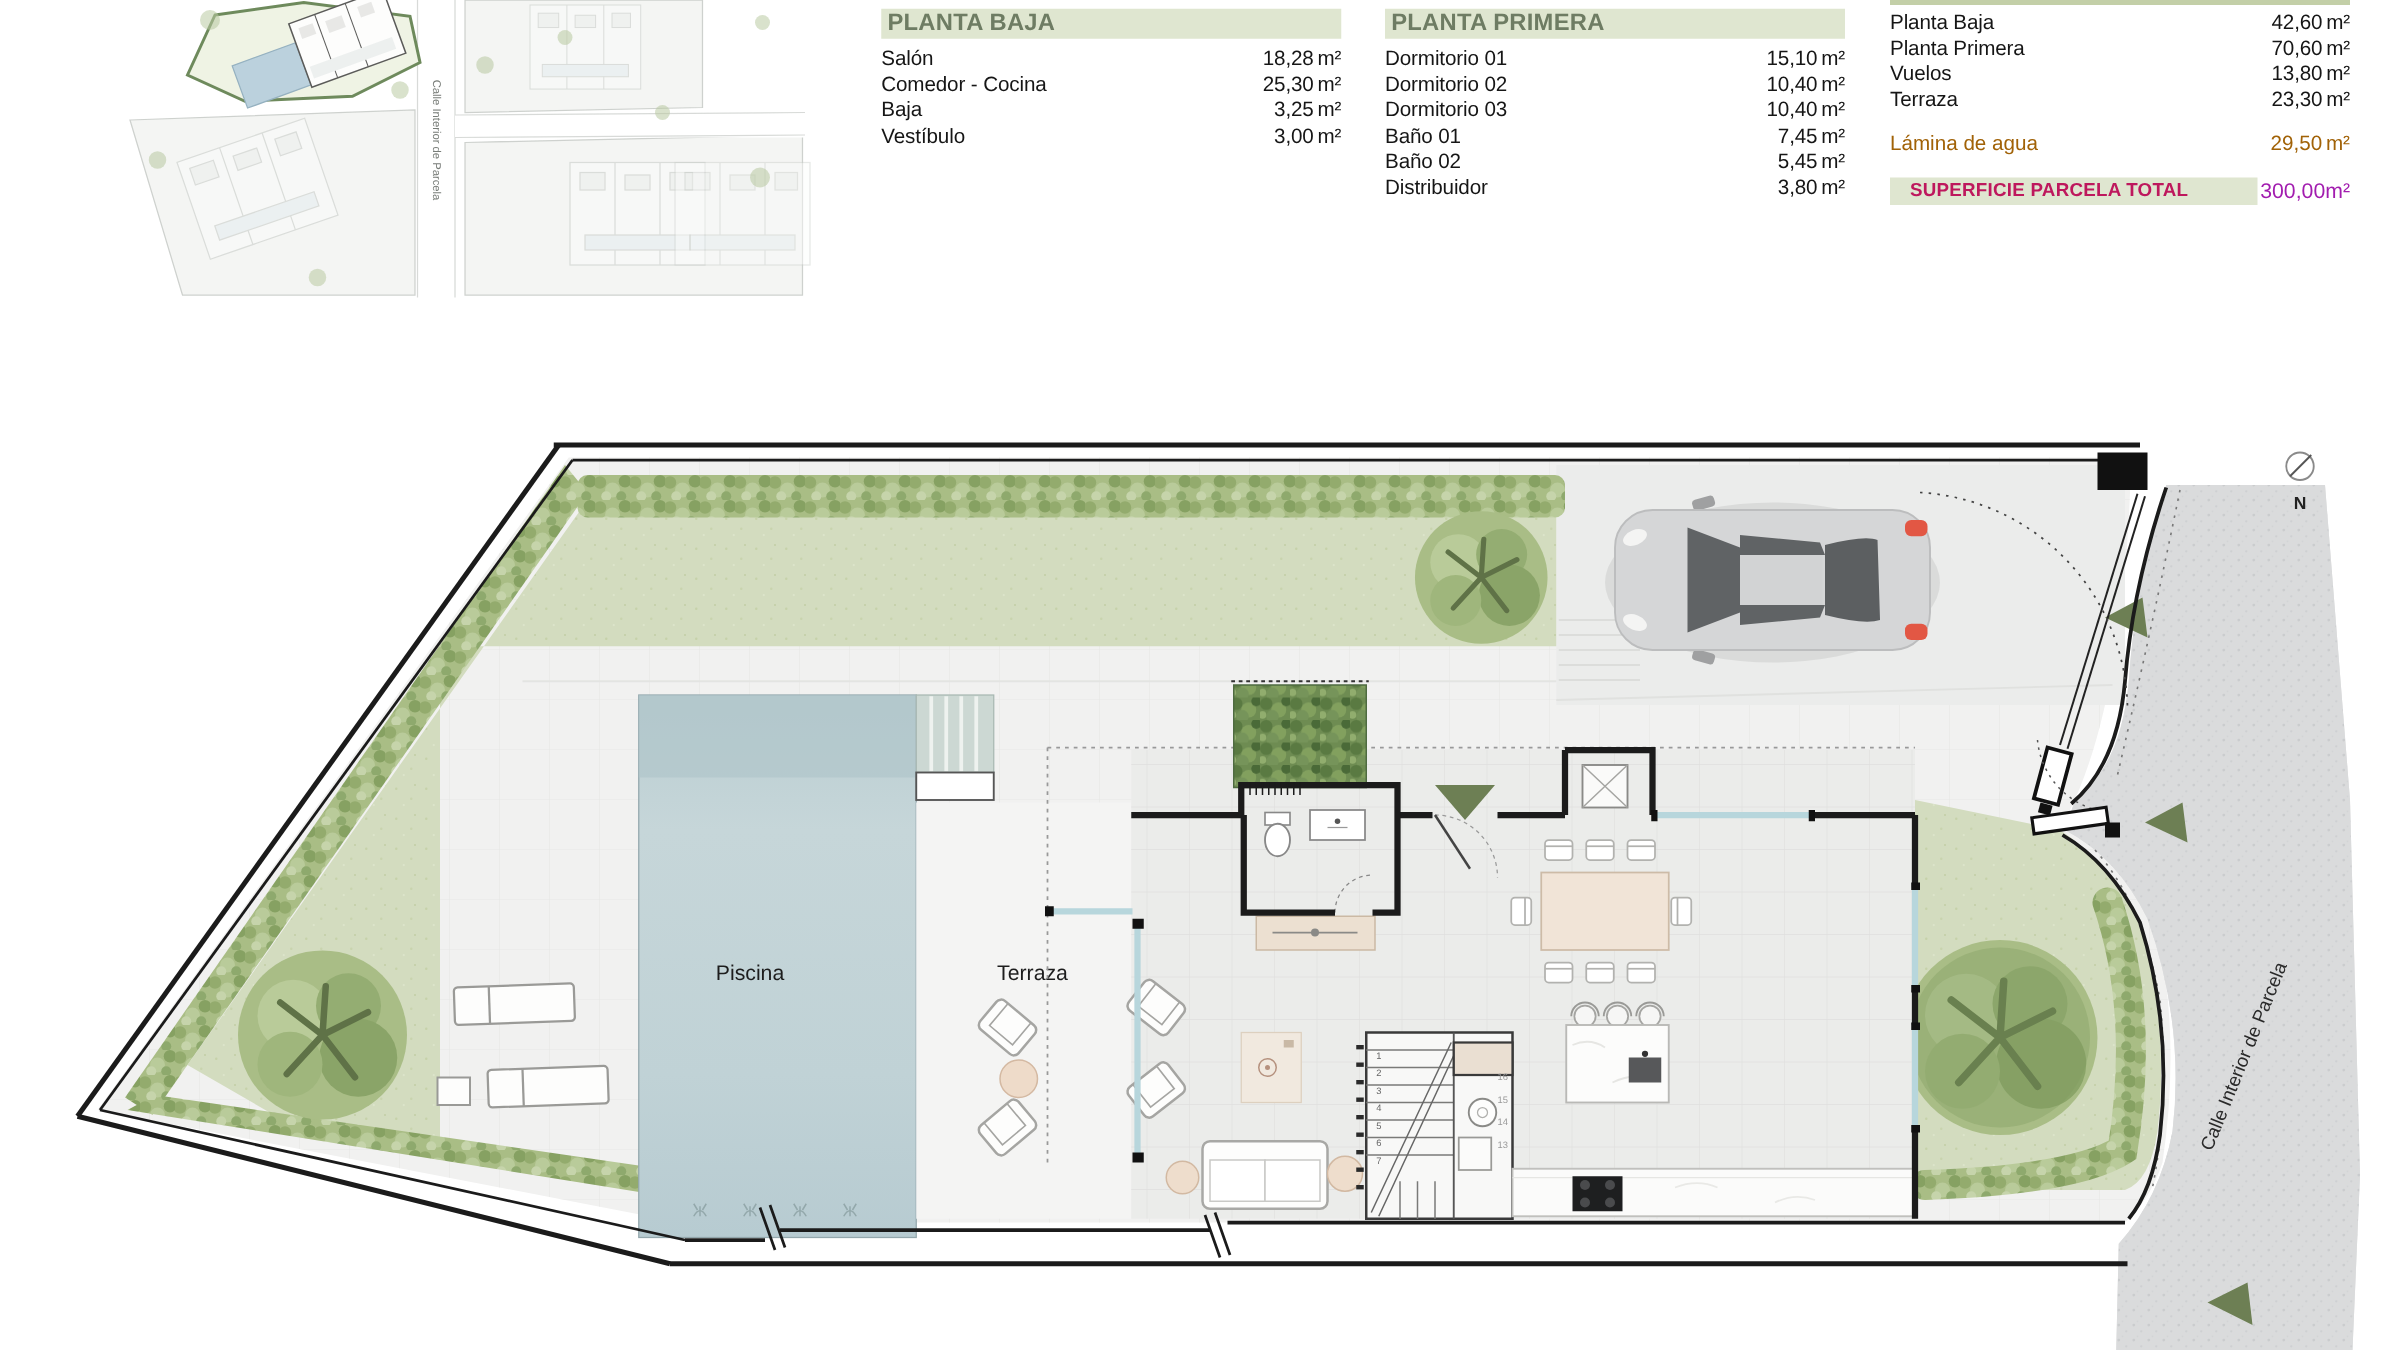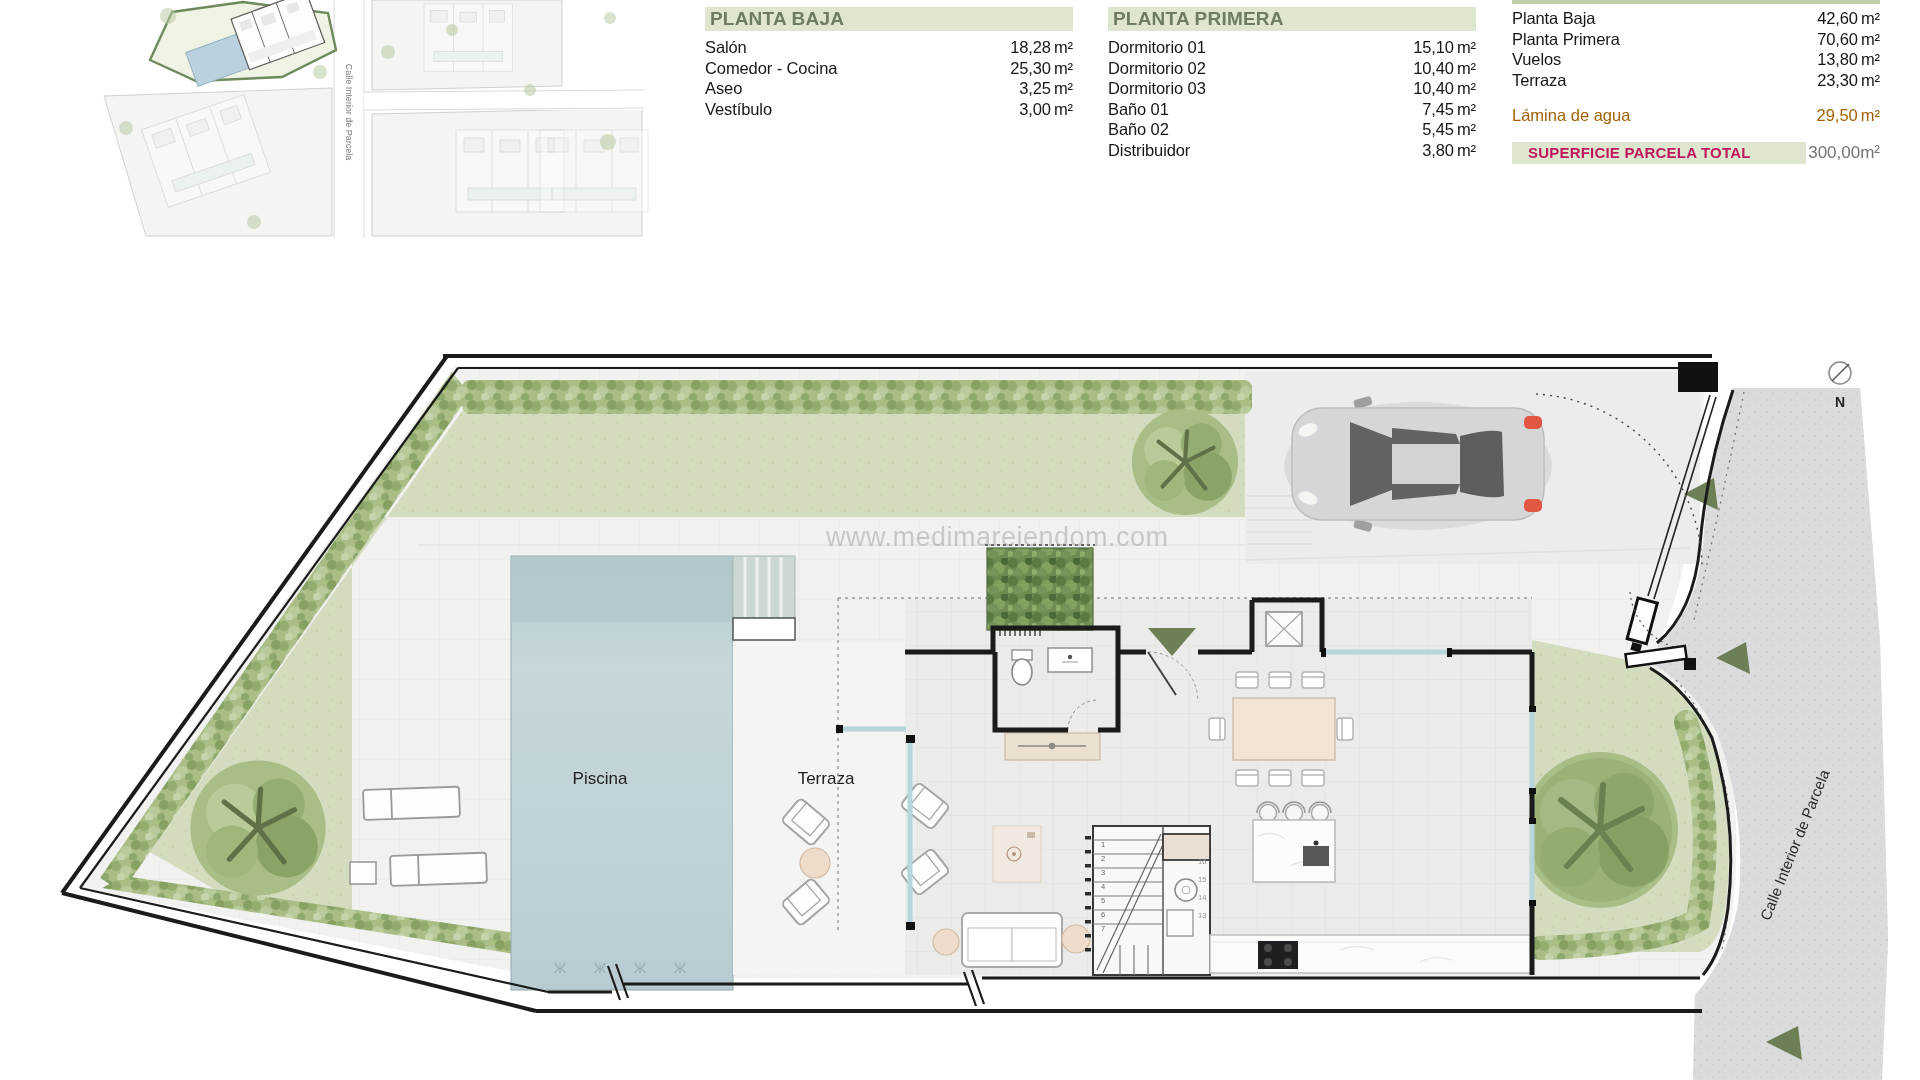--- a/index.html
+++ b/index.html
@@ -20,21 +20,21 @@
   #tbl-resumen .topstrip{height:4px;background:#c3cfa8;margin-top:0;}
   #tbl-resumen .rows{margin-top:4px;}
   .band.total{display:flex;justify-content:space-between;height:29px;line-height:29px;
               font-size:20px;margin-top:8px;}
   .band.total .band-val{color:#1b1b1b;font-weight:normal;font-size:18.5px;}
   .lamina{display:flex;justify-content:space-between;font-size:16.5px;color:#a16207;
           margin-top:16px;}
   .parcela{display:flex;justify-content:space-between;align-items:flex-start;margin-top:17px;}
   .parcela .pband{background:#dfe6d0;color:#be185d;font-weight:bold;font-size:15px;
                   letter-spacing:.2px;height:22px;line-height:22px;padding:0 16px;width:262px;}
-  .parcela .pval{font-size:17px;color:#737373;line-height:22px;white-space:nowrap;}
+  .parcela .pval{font-size:17px;color:#a21caf;line-height:22px;white-space:nowrap;}
   
   #watermark{position:absolute;left:826px;top:522px;width:300px;font-size:27px;
              color:#9f9f9f;opacity:.5;letter-spacing:.5px;z-index:6;}
 </style>
 </head>
 <body>
 
 <div id="canvas">
 
 <svg width="1920" height="1080" viewBox="0 0 1920 1080" style="position:absolute;left:0;top:0;z-index:1">
@@ -476,21 +476,21 @@
   <div class="rows">
     <div class="trow">
       <span>Salón</span>
       <span class="tval"><span>18,28</span><span class="unit">m²</span></span>
     </div>
     <div class="trow">
       <span>Comedor - Cocina</span>
       <span class="tval"><span>25,30</span><span class="unit">m²</span></span>
     </div>
     <div class="trow">
-      <span>Aseo</span>
+      <span>Baja</span>
       <span class="tval"><span>3,25</span><span class="unit">m²</span></span>
     </div>
     <div class="trow">
       <span>Vestíbulo</span>
       <span class="tval"><span>3,00</span><span class="unit">m²</span></span>
     </div>
   </div>
 </div>
 
 <div class="tbl" id="tbl-pp" style="left:1108px;">
@@ -548,15 +548,14 @@
   <div class="lamina">
     <span>Lámina de agua</span>
     <span class="tval"><span>29,50</span><span class="unit">m²</span></span>
   </div>
   <div class="parcela">
     <span class="pband">SUPERFICIE PARCELA TOTAL</span>
     <span class="pval"><span>300,00</span><span class="unit">m²</span></span>
   </div>
 </div>
 
-<div id="watermark">www.medimareiendom.com</div>
 
 </div>
 
 </body></html>

